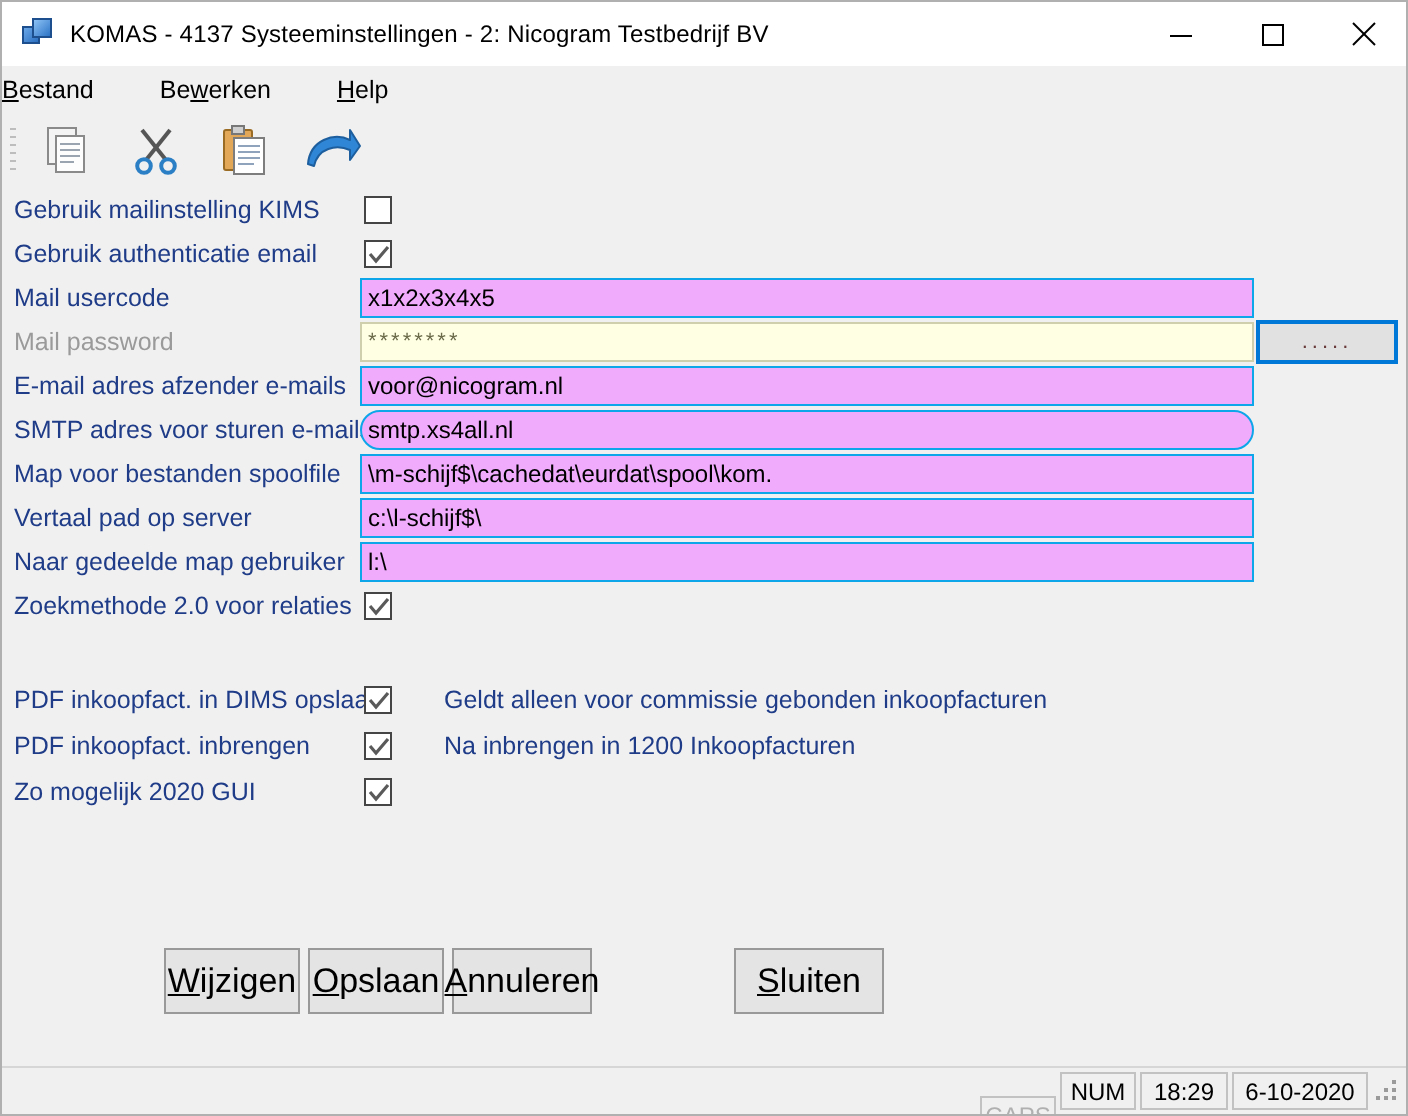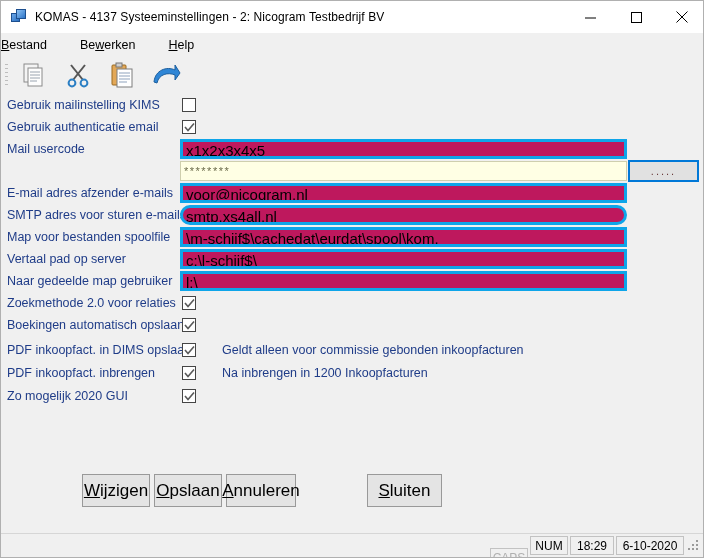--- a/index.html
+++ b/index.html
@@ -147,24 +147,24 @@
     font-size: 12.5px;
     color: #1f3c88;
     white-space: nowrap;
     line-height: 22px;
   }
   .lbl.dim { color: #9a9a9a; }
   .field {
     position: absolute;
     left: 179px;
     height: 20px;
-    background: #be185d;
-    border: 3px solid #0ea5e9;
-    box-sizing: border-box;
-    font-size: 15px;
+    background: #f0abfc;
+    border: 1px solid #0ea5e9;
+    box-sizing: border-box;
+    font-size: 12px;
     color: #000000;
     padding: 0 3px;
     line-height: 18px;
     white-space: nowrap;
     overflow: hidden;
     font-family: "Liberation Sans", sans-serif;
   }
   .field.pw {
     background: #ffffe4;
     border: 1px solid #cfcfae;
@@ -364,20 +364,21 @@
           </svg>
       </div>
     </div>
 
     <div class="row" style="top:44px;">
       <div class="lbl">Mail usercode</div>
       <div class="field" style="width:447px;">x1x2x3x4x5</div>
     </div>
 
     <div class="row" style="top:66px;">
+      <div class="lbl dim">Mail password</div>
       <div class="field pw" style="width:447px;">********</div>
       <div class="browse-btn">.....</div>
     </div>
 
     <div class="row" style="top:88px;">
       <div class="lbl">E-mail adres afzender e-mails</div>
       <div class="field" style="width:447px;">voor@nicogram.nl</div>
     </div>
 
     <div class="row" style="top:110px;">
@@ -402,28 +403,20 @@
 
     <div class="row" style="top:198px;padding-left:16px;">
       <div class="lbl">Zoekmethode 2.0 voor relaties</div>
       <div class="chk">
         <svg width="11" height="11" viewBox="0 0 11 11">
             <polyline points="1,5 4,8.5 10,1.5" fill="none" stroke="#5a5a5a" stroke-width="1.6"></polyline>
           </svg>
       </div>
     </div>
 
-    <div class="row" style="top:220px;">
-      <div class="lbl">Boekingen automatisch opslaan</div>
-      <div class="chk">
-        <svg width="11" height="11" viewBox="0 0 11 11">
-            <polyline points="1,5 4,8.5 10,1.5" fill="none" stroke="#5a5a5a" stroke-width="1.6"></polyline>
-          </svg>
-      </div>
-    </div>
 
     <div class="row" style="top:245px;">
       <div class="lbl">PDF inkoopfact. in DIMS opslaan</div>
       <div class="chk">
         <svg width="11" height="11" viewBox="0 0 11 11">
             <polyline points="1,5 4,8.5 10,1.5" fill="none" stroke="#5a5a5a" stroke-width="1.6"></polyline>
           </svg>
       </div>
       <div class="hint">Geldt alleen voor commissie gebonden inkoopfacturen</div>
     </div>

